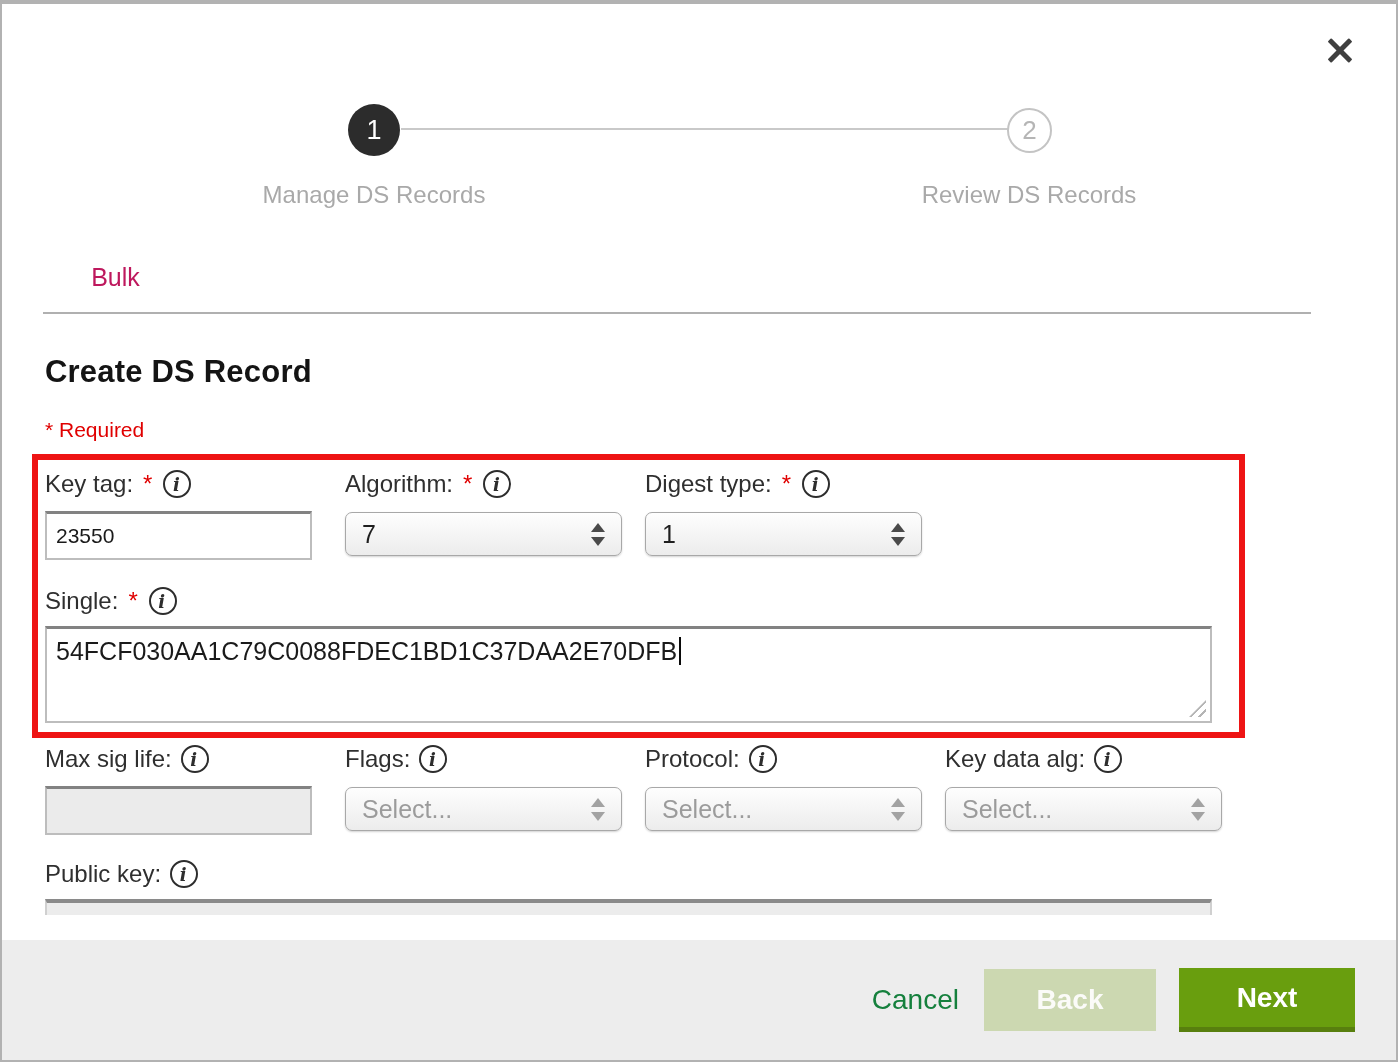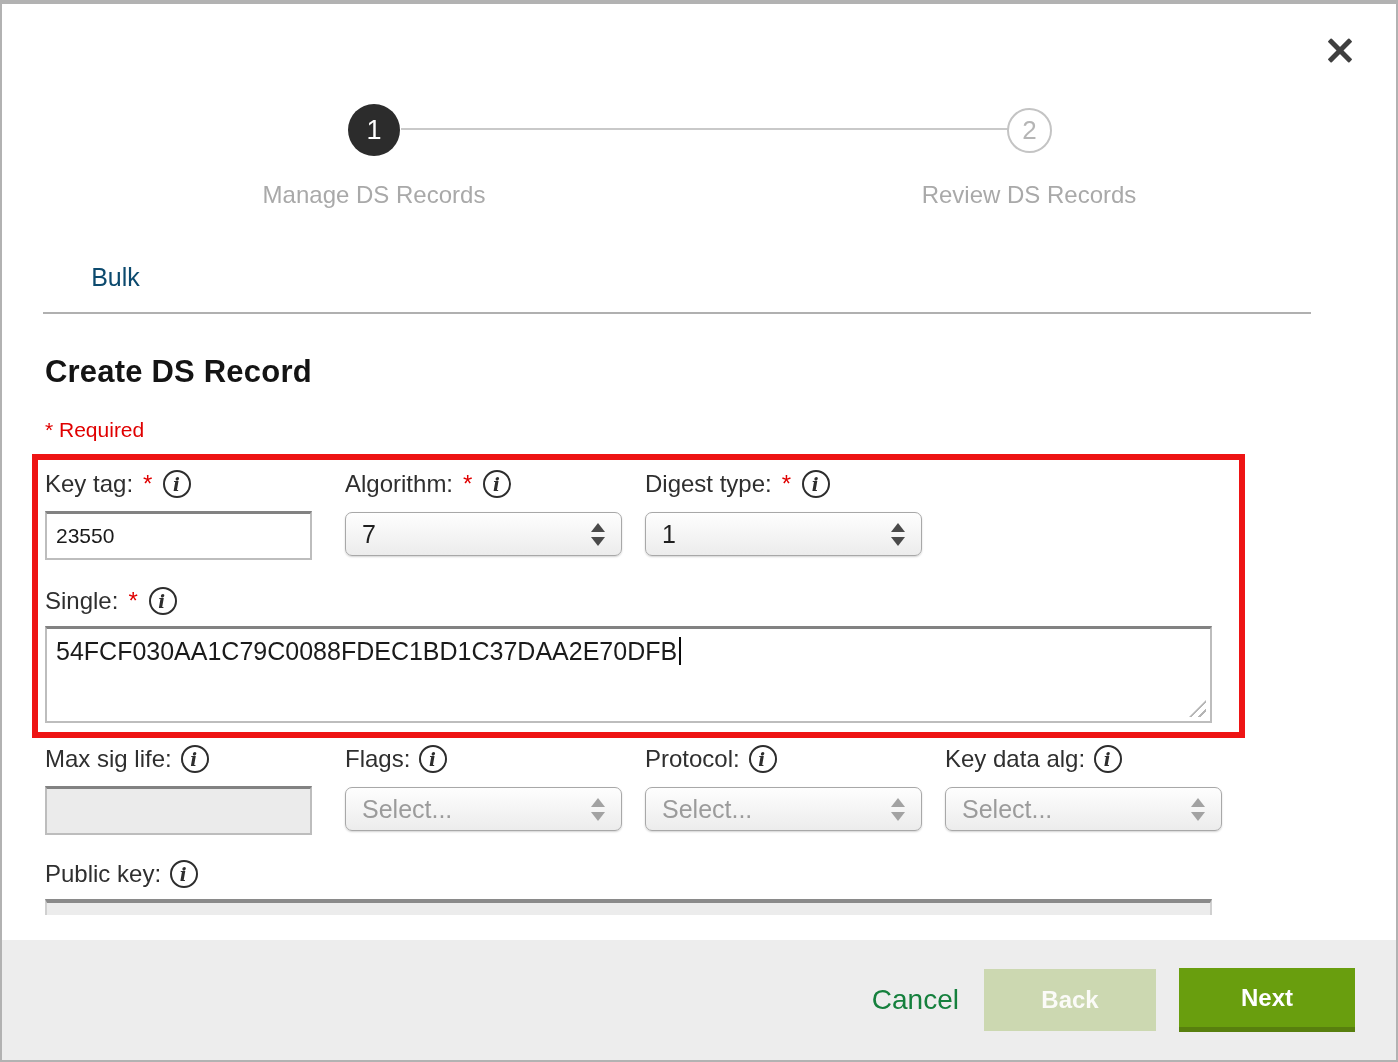--- a/index.html
+++ b/index.html
@@ -22,21 +22,21 @@
   .step-circle.current { left:346px; top:100px; width:52px; height:52px; background:#2c2c2c; color:#fff; font-size:27px; }
   .step-circle.upcoming { left:1005px; top:104px; width:45px; height:45px; background:#fff; border:2px solid #c4c4c4; color:#b5b5b5; font-size:26px; }
   .step-label { position:absolute; top:177px; transform:translateX(-50%); color:#a9a9a9; font-size:24px; white-space:nowrap; }
   .step-label.l1 { left:372px; }
   .step-label.l2 { left:1027px; }
 
   
   .tabs { position:absolute; left:41px; top:238px; width:1268px; height:74px; display:flex; }
   .tab { display:flex; align-items:center; justify-content:center; font-size:25px; cursor:pointer; }
   .tab.active { width:141px; height:74px; background:#fff; border:1px solid #bcbcbc; border-bottom:none; color:#4a4a4a; }
-  .tab.inactive { width:145px; height:72px; border-bottom:2px solid #b0b0b0; color:#0c4a6e; }
+  .tab.inactive { width:145px; height:72px; border-bottom:2px solid #b0b0b0; color:#be185d; }
   .tabs .filler { flex:1; height:72px; border-bottom:2px solid #b0b0b0; }
 
   
   .heading { position:absolute; left:43px; top:350px; font-size:31px; font-weight:bold; color:#141414; letter-spacing:0.2px; }
   .required-note { position:absolute; left:43px; top:414px; font-size:21px; color:#e00000; }
 
   
   .highlight-box { position:absolute; left:30px; top:450px; width:1213px; height:284px; border:6px solid #ee1414; pointer-events:none; z-index:5; }
 
   
@@ -102,21 +102,21 @@
   .g-keyalg   { left:943px; top:741px; }
   .g-pubkey   { left:43px;  top:856px; }
 
   
   .footer {
     position:absolute; left:0; right:0; top:936px; bottom:0;
     background:#ededed; display:flex; align-items:center; justify-content:flex-end;
     gap:23px; padding-right:41px;
   }
   .cancel-link { background:none; border:none; color:#15803d; font-size:28px; font-family:inherit; cursor:pointer; margin-right:2px; }
-  .btn { border:none; font-family:inherit; font-size:24px; font-weight:bold; color:#fff; cursor:pointer; }
+  .btn { border:none; font-family:inherit; font-size:28px; font-weight:bold; color:#fff; cursor:pointer; }
   .btn.back { width:172px; height:62px; background:#ccd8b1; color:#fbfbf8; }
   .btn.next { width:176px; height:64px; background:#699e0e; border-bottom:5px solid #587f0e; }
 </style>
 </head>
 <body>
 
 <div class="modal">
 
   <button class="close-btn" aria-label="Close">
     <span class="bar b1"></span>

